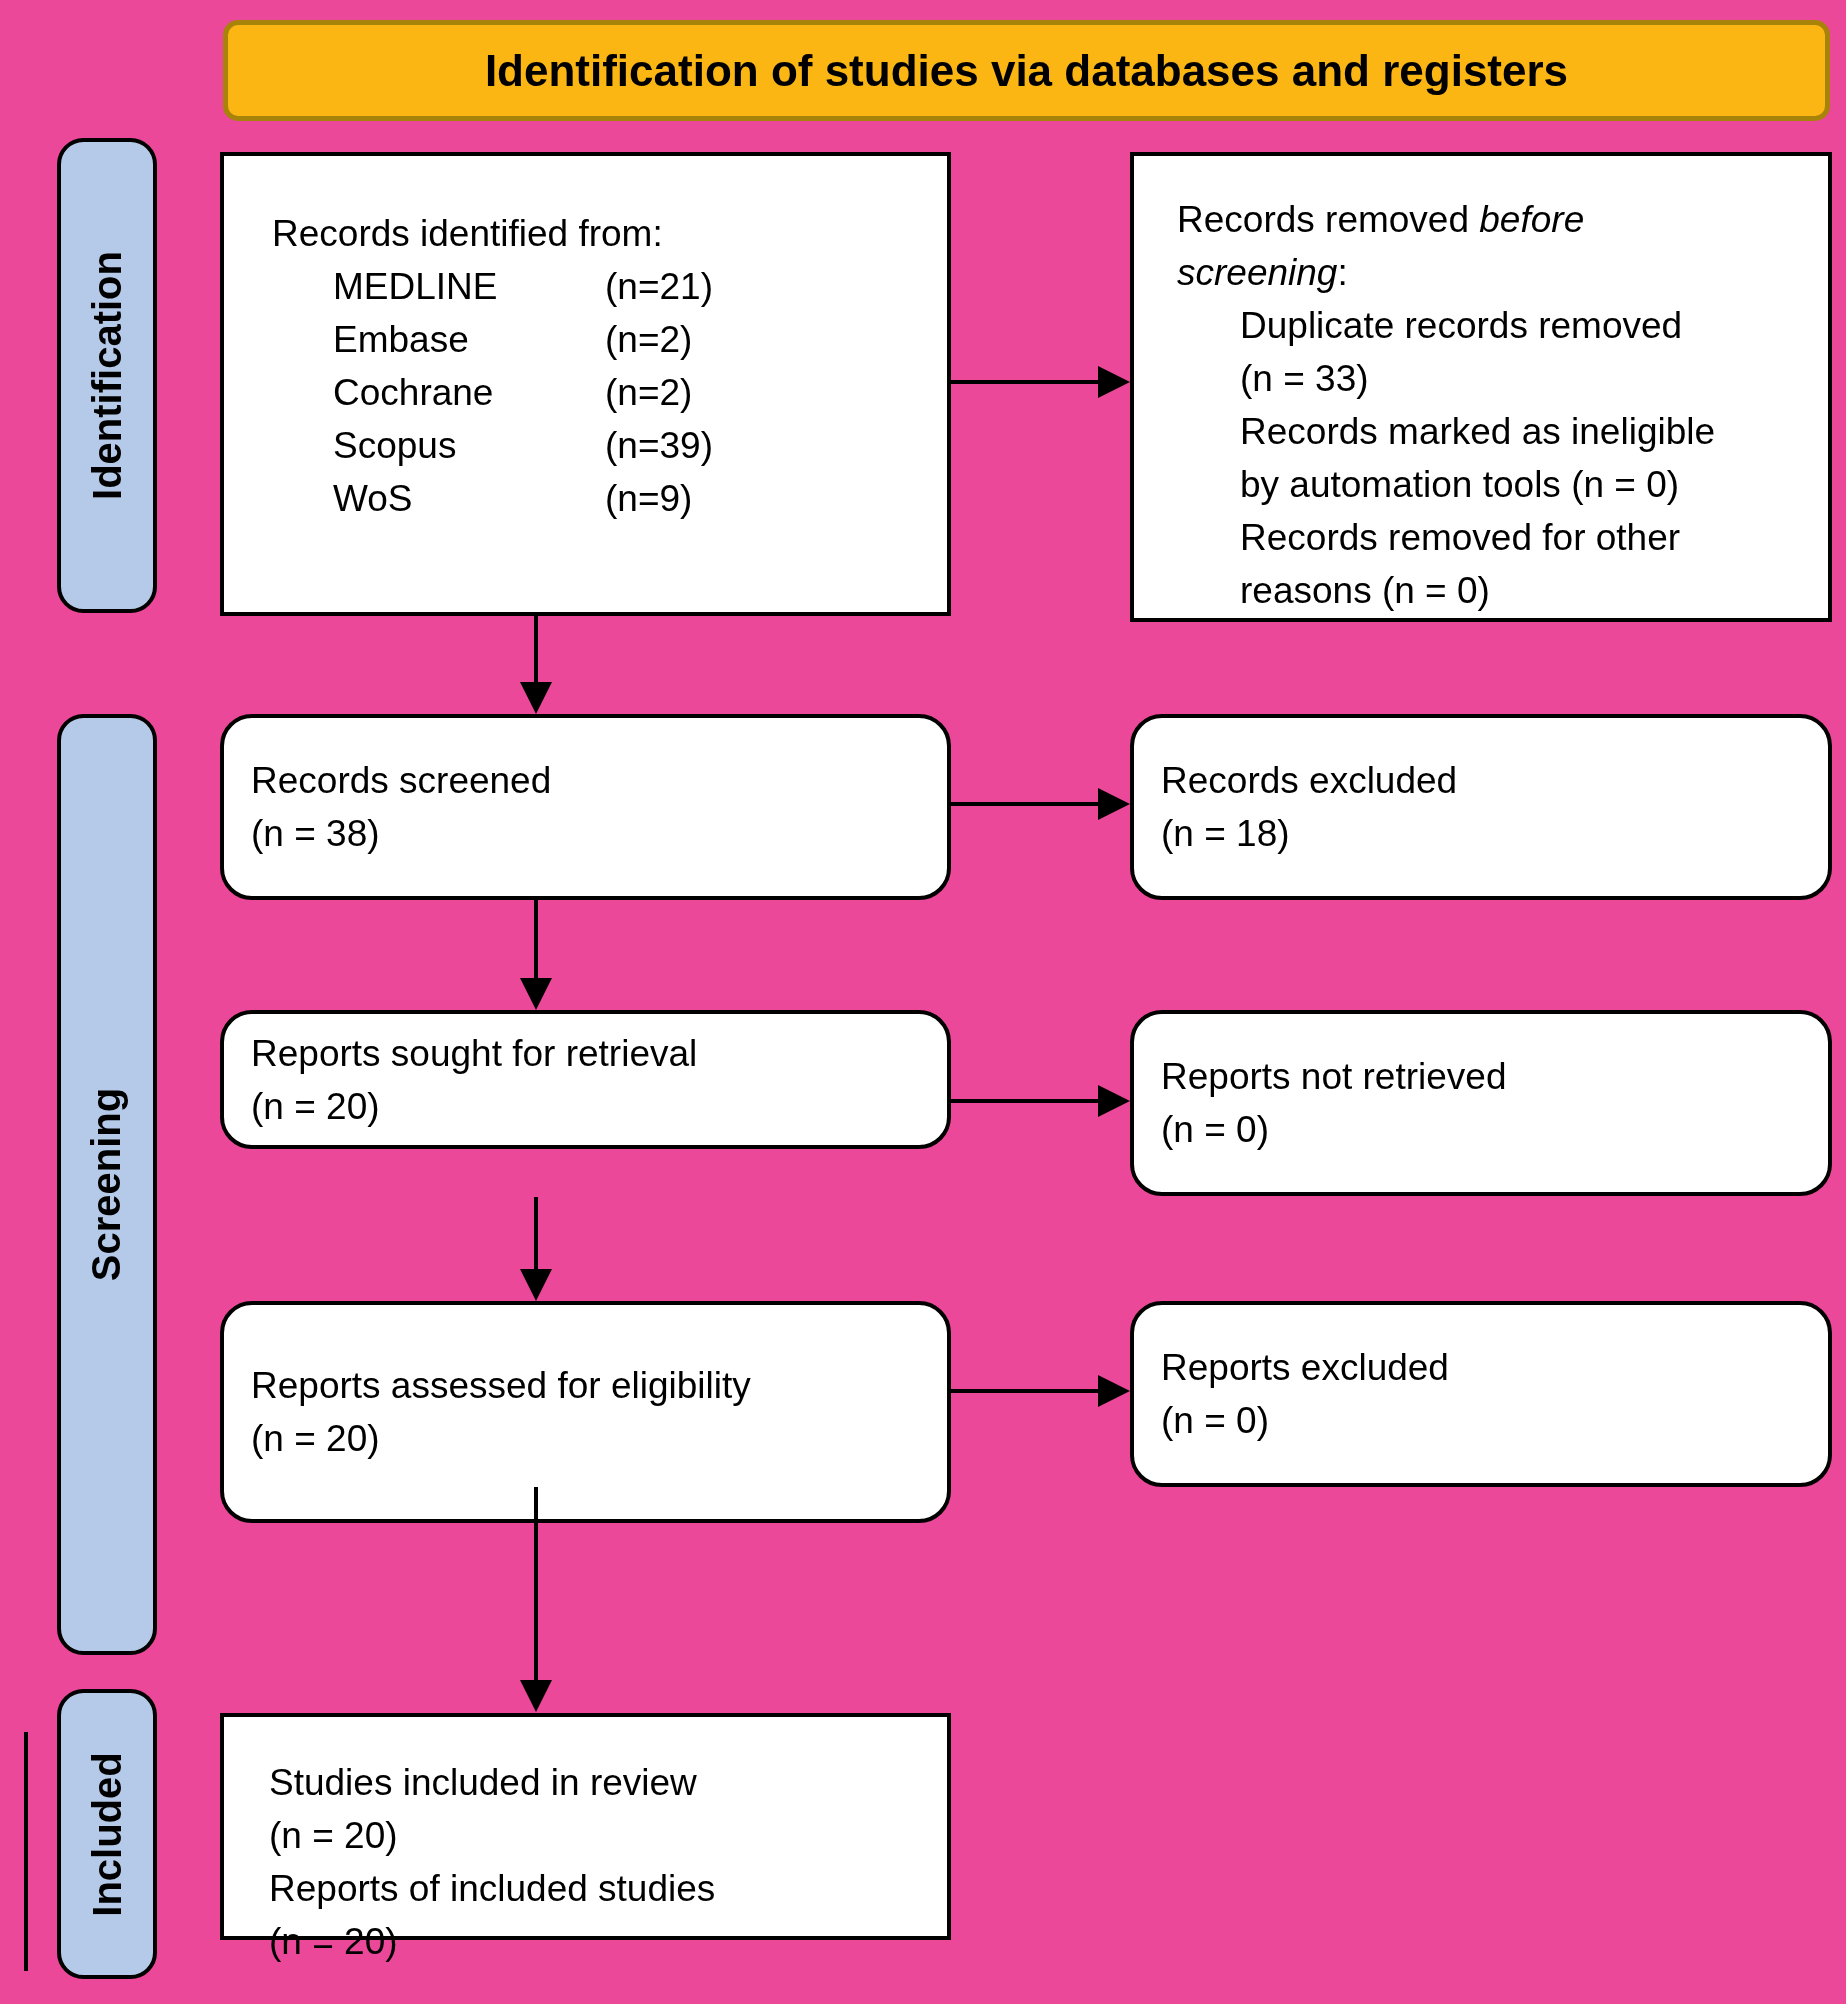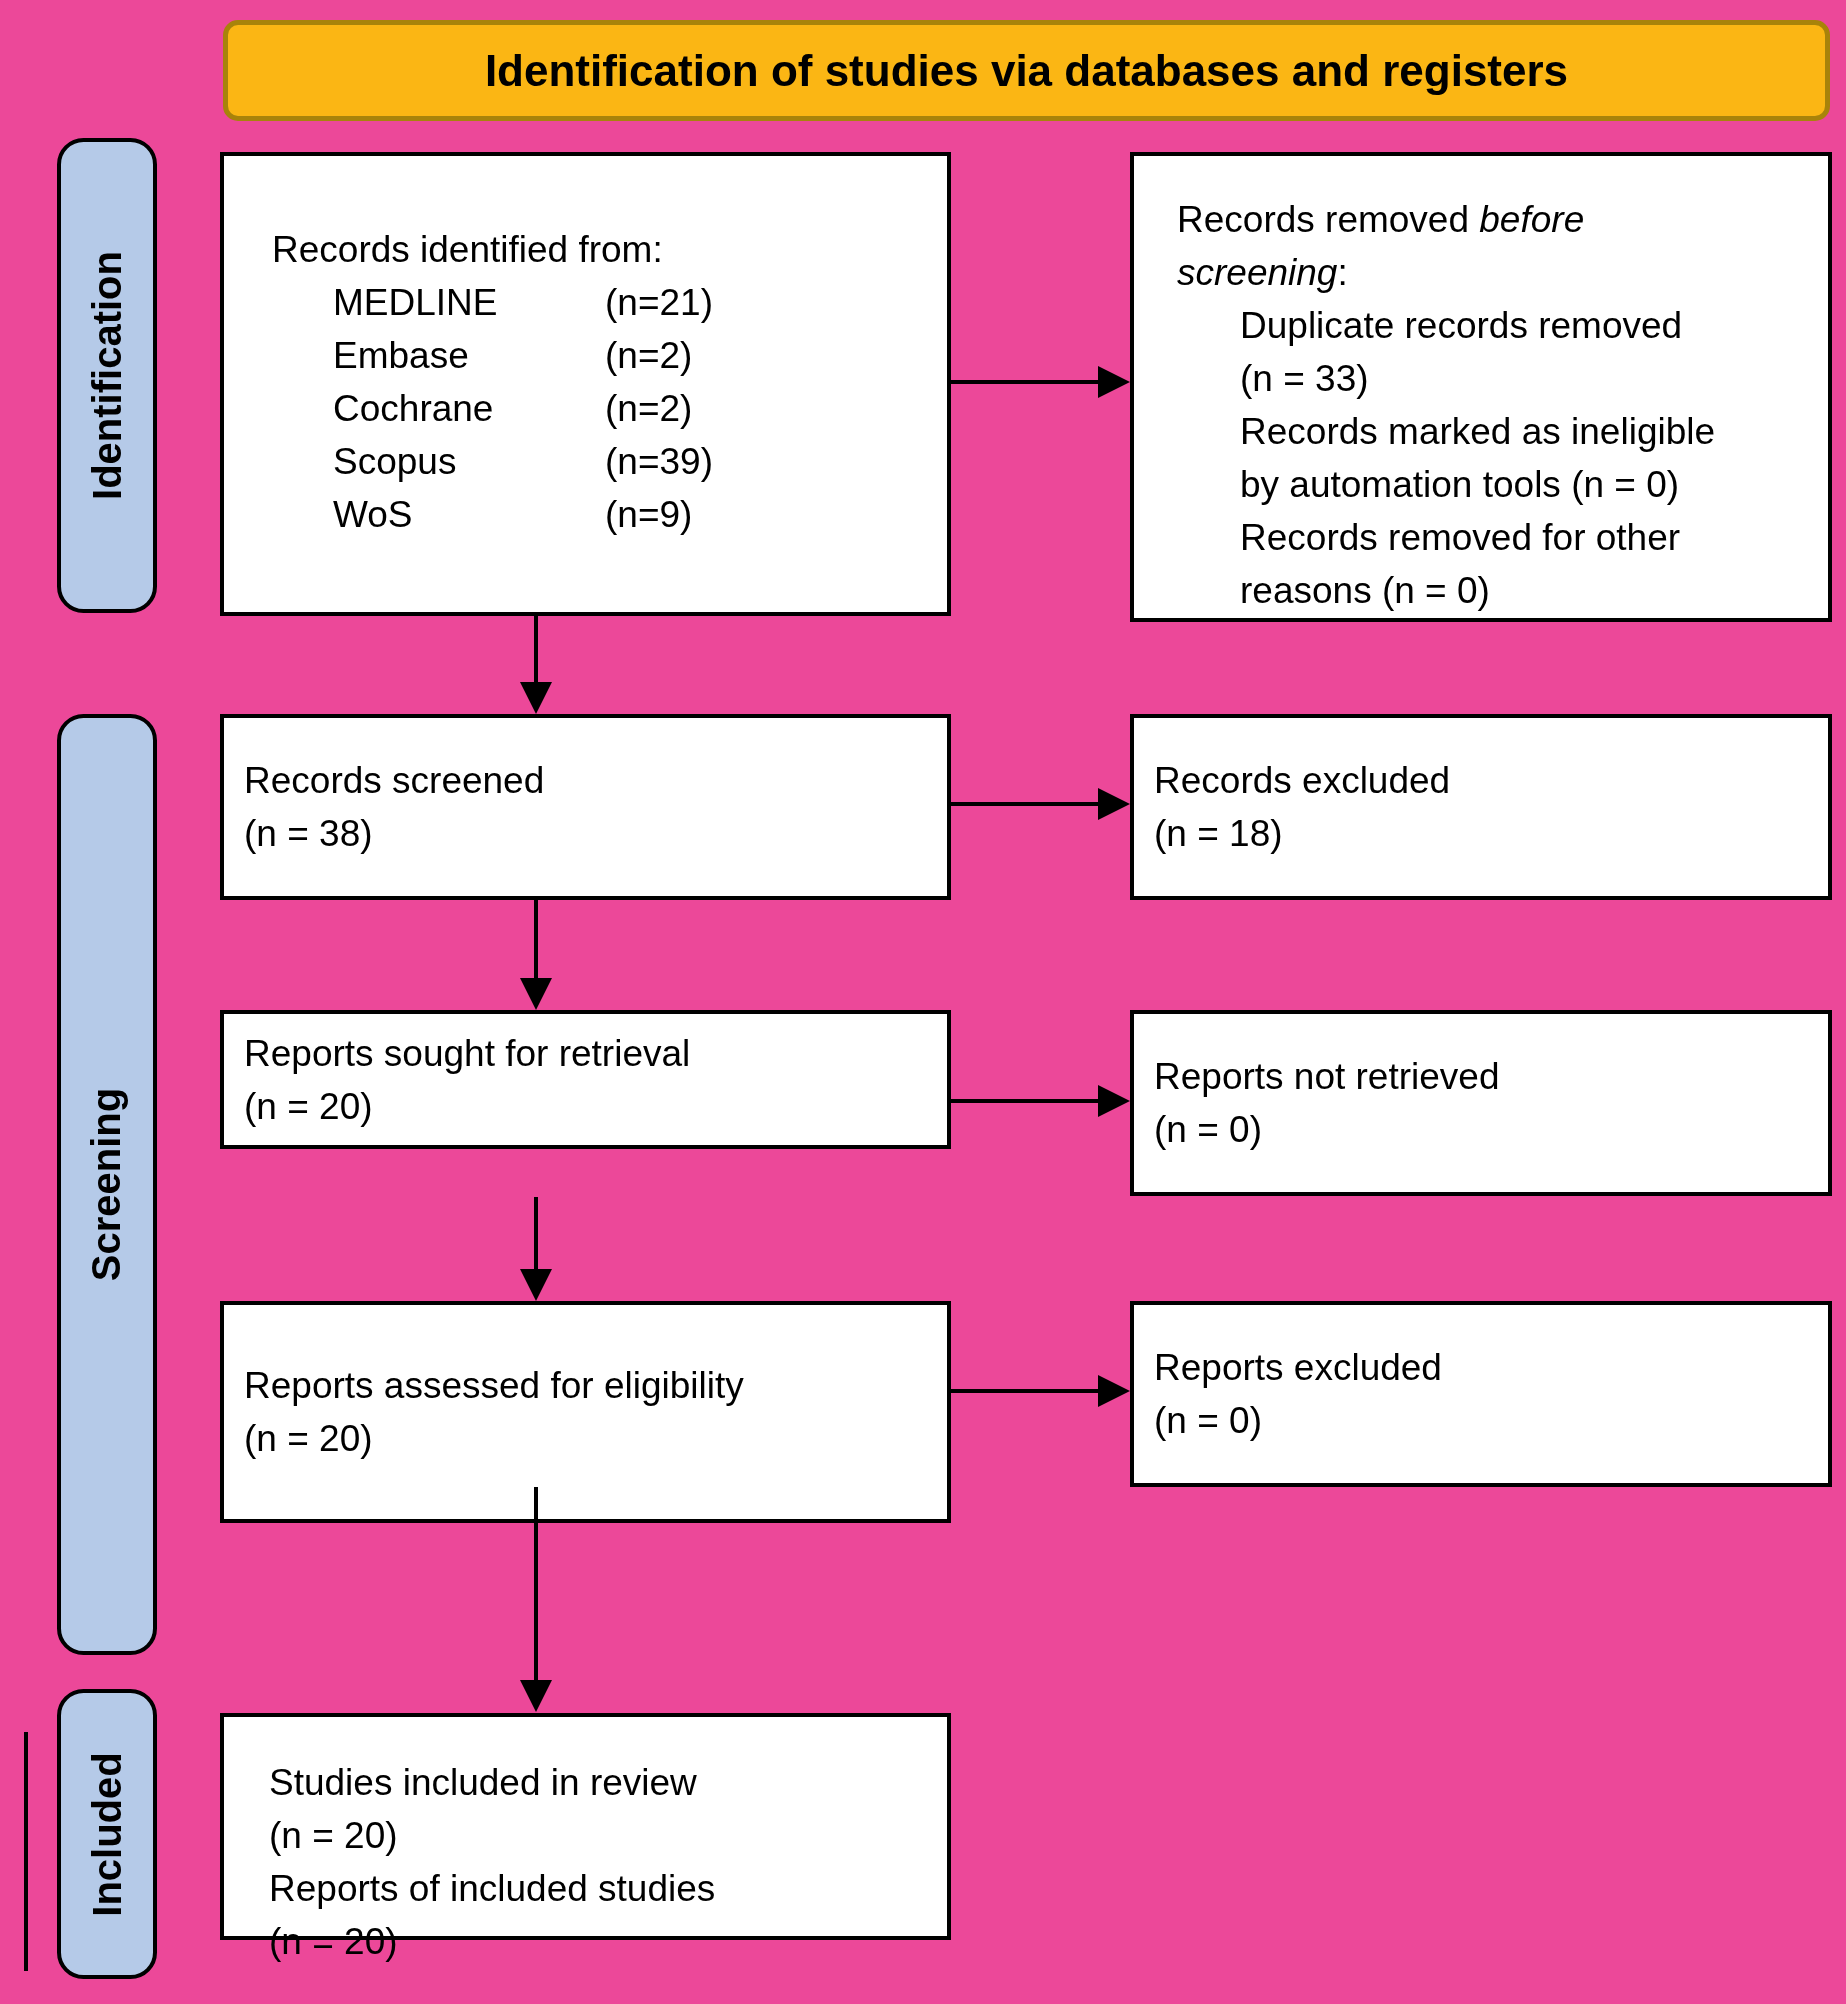--- a/index.html
+++ b/index.html
@@ -56,31 +56,31 @@
   .flow-box{
     position:absolute;
     background:var(--box-background);
     border:4.4px solid var(--line-color);
     box-sizing:border-box;
     font-size:37px;line-height:53px;
   }
   .col-left{left:220px;width:731px;}
   .col-right{left:1130px;width:702px;}
 
-  #box-identified{top:152px;height:464px;padding:67px 25px 0 48px;}
+  #box-identified{top:152px;height:464px;padding:51px 25px 0 48px;}
   #box-removed{top:152px;height:470px;padding:37px 32px 0 43px;}
   #box-screened{top:714px;height:186px;}
   #box-excluded{top:714px;height:186px;}
   #box-sought{top:1010px;height:139px;}
   #box-not-retrieved{top:1010px;height:186px;}
   #box-assessed{top:1301px;height:222px;}
   #box-reports-excluded{top:1301px;height:186px;}
   #box-included-final{top:1713px;height:227px;padding:39px 25px 8px 45px;}
 
-  .centered-2line{display:flex;flex-direction:column;justify-content:center;padding-left:20px;}
+  .centered-2line{display:flex;flex-direction:column;justify-content:center;padding-left:27px;border-radius:32px;}
 
   .indent1{padding-left:61px;}
   .src-row{padding-left:61px;white-space:nowrap;}
   .src-label{display:inline-block;width:272px;}
   .rm-head{max-width:461px;}
   .rm-item{padding-left:63px;max-width:543px;}
   .rm-item-inner{display:block;max-width:480px;}
   em{font-style:italic;}
 
   

